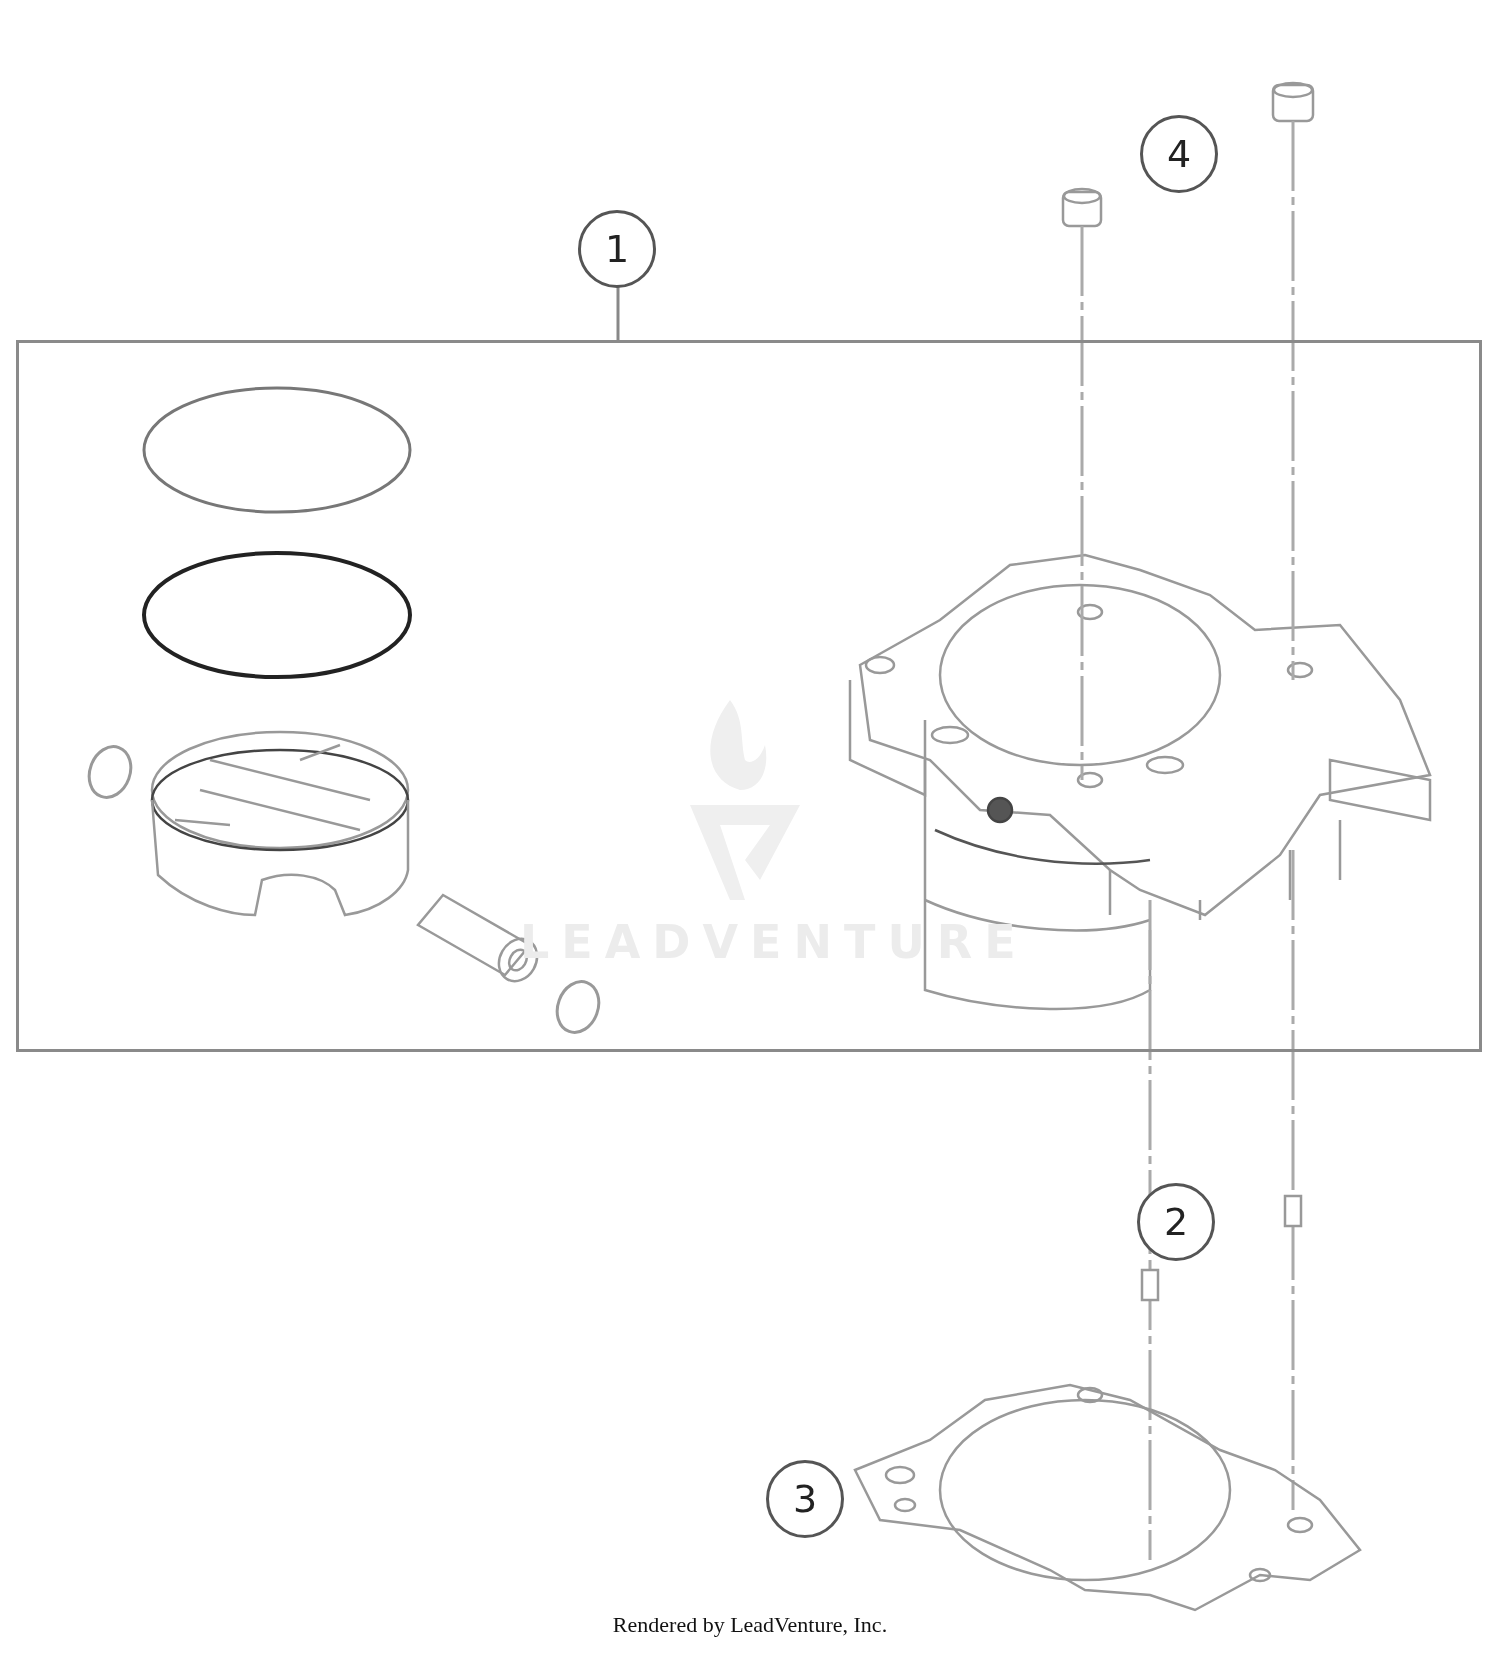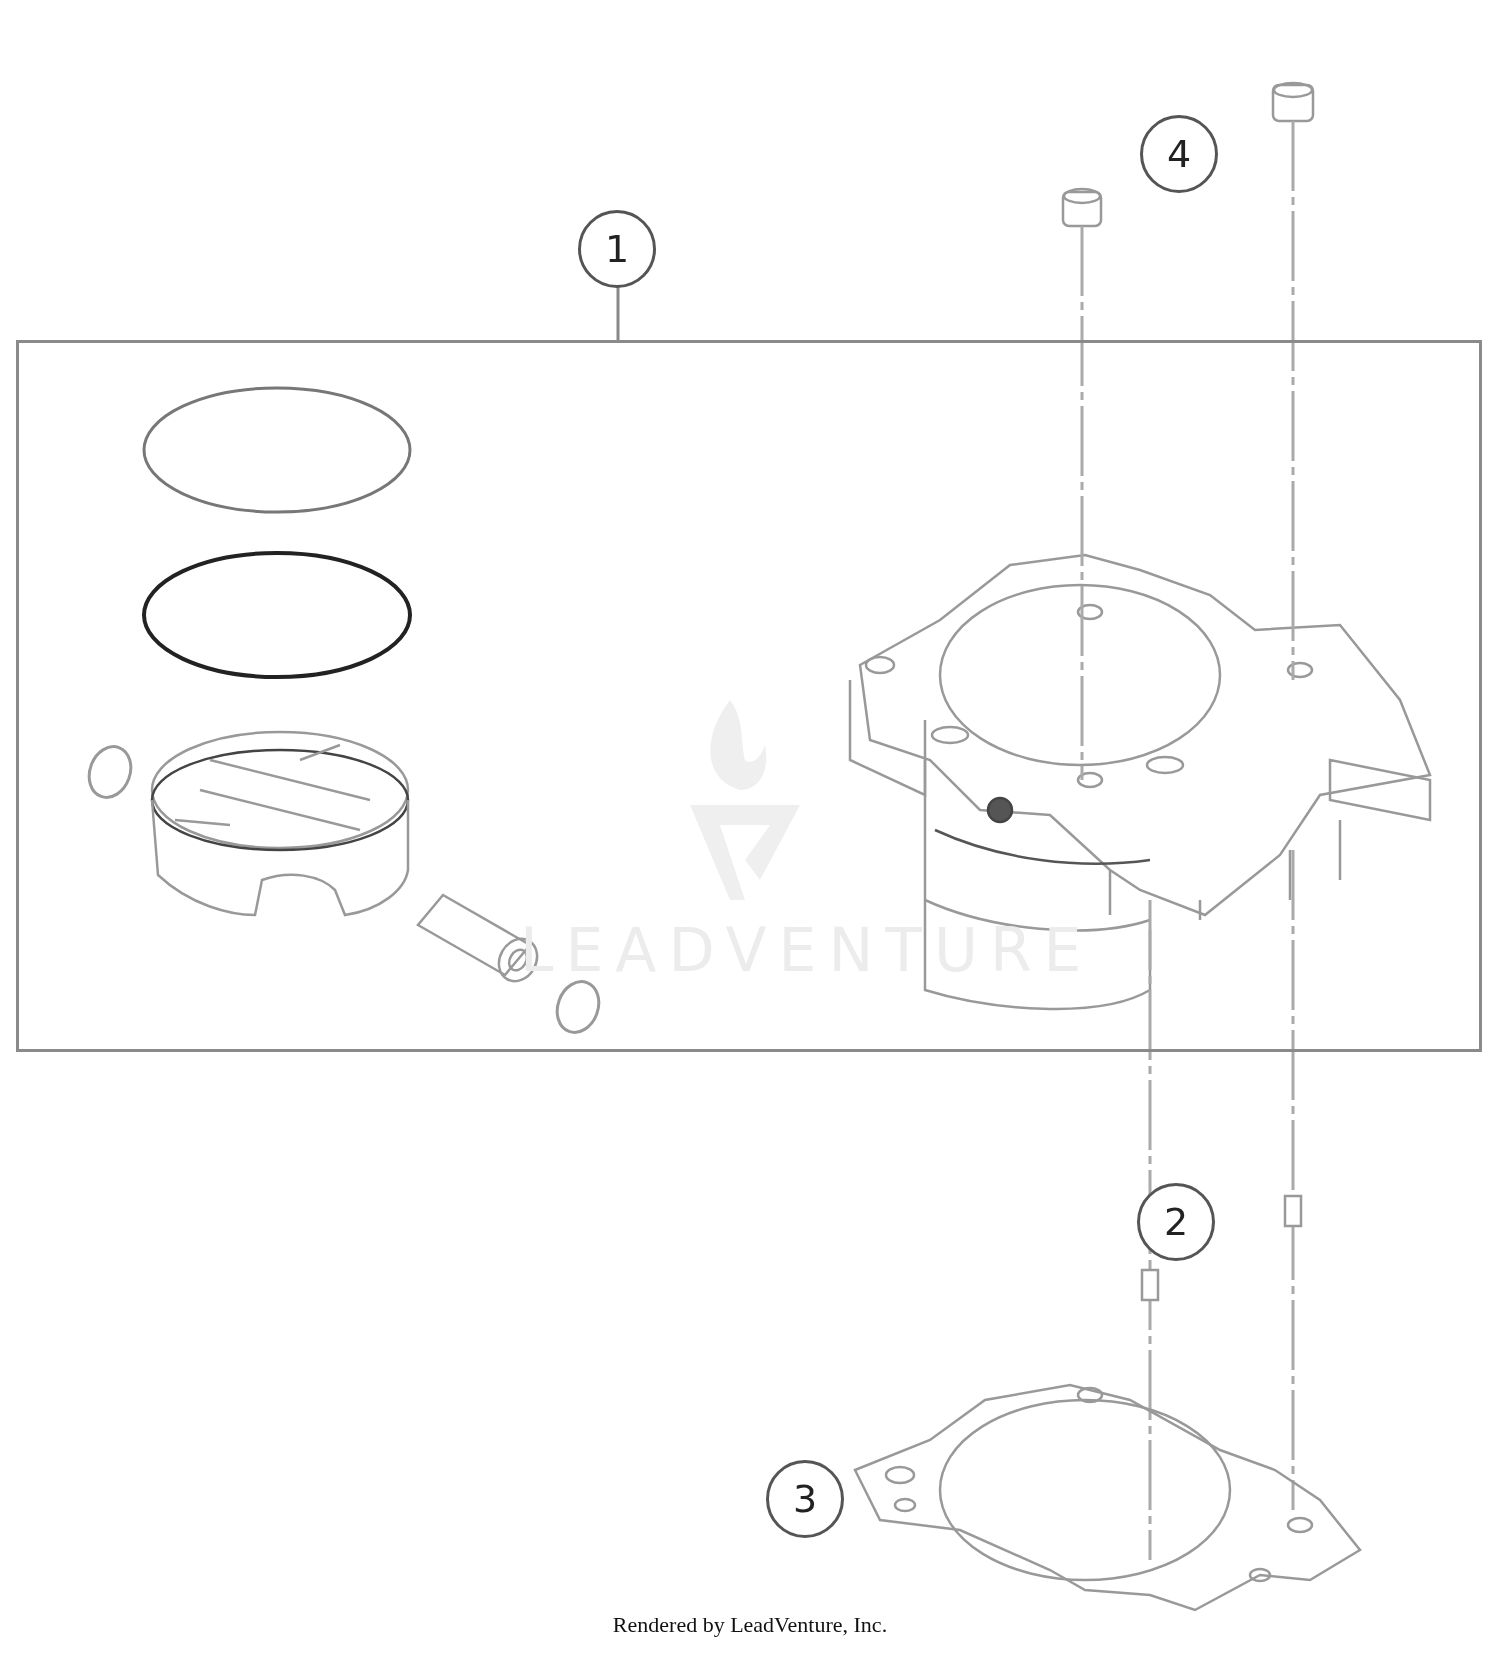--- a/index.html
+++ b/index.html
@@ -1,21 +1,21 @@
 <!DOCTYPE html>
 <html><head>
 <meta charset="utf-8">
 <style>
   html, body { margin:0; padding:0; background:#ffffff; }
   body { width:1500px; height:1660px; position:relative; overflow:hidden; font-family:"DejaVu Sans", sans-serif; }
   .diagram { position:absolute; left:0; top:0; width:1500px; height:1660px; }
   .callout { position:absolute; width:78px; height:78px; border:3px solid #555; border-radius:50%; box-sizing:border-box; display:flex; align-items:center; justify-content:center; font-family:"DejaVu Sans", sans-serif; font-size:38px; color:#222; background:#fff; cursor:pointer; }
   .kit-box { position:absolute; left:16px; top:340px; width:1466px; height:712px; border:3px solid #8a8a8a; box-sizing:border-box; }
   .footer { position:absolute; left:0; width:1500px; top:1612px; text-align:center; font-family:Liberation Serif, serif; font-size:22px; color:#111; }
-  .watermark-text { position:absolute; left:520px; top:915px; font-family:"DejaVu Sans", sans-serif; font-size:60px; letter-spacing:12px; color:#ececec; font-weight:normal; }
+  .watermark-text { position:absolute; left:520px; top:915px; font-family:"DejaVu Sans", sans-serif; font-size:46px; letter-spacing:12px; color:#ececec; font-weight:bold; }
 </style>
 </head>
 <body>
 
 <div class="diagram">
   <svg width="1500" height="1660" viewBox="0 0 1500 1660" xmlns="http://www.w3.org/2000/svg">
 
     <g fill="#efefef" stroke="none">
       <path d="M730 700 C 700 740, 705 780, 740 790 C 760 790, 770 770, 765 745 C 760 760, 750 765, 745 760 C 740 740, 745 720, 730 700 Z"></path>
       <path d="M690 805 L 800 805 L 760 880 L 745 860 L 770 825 L 720 825 L 745 900 L 730 900 Z"></path>

